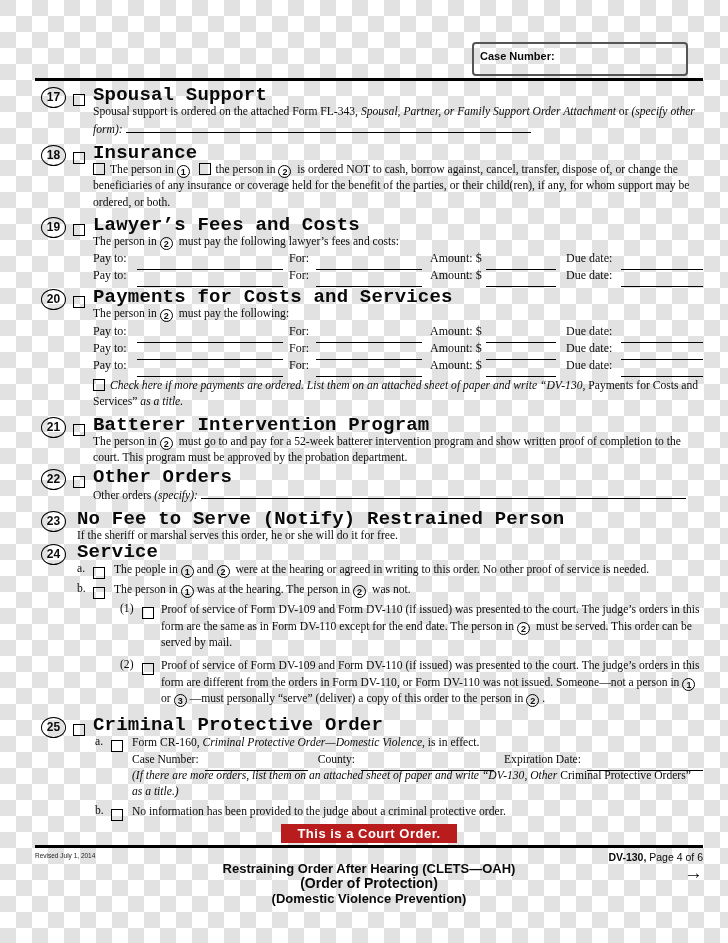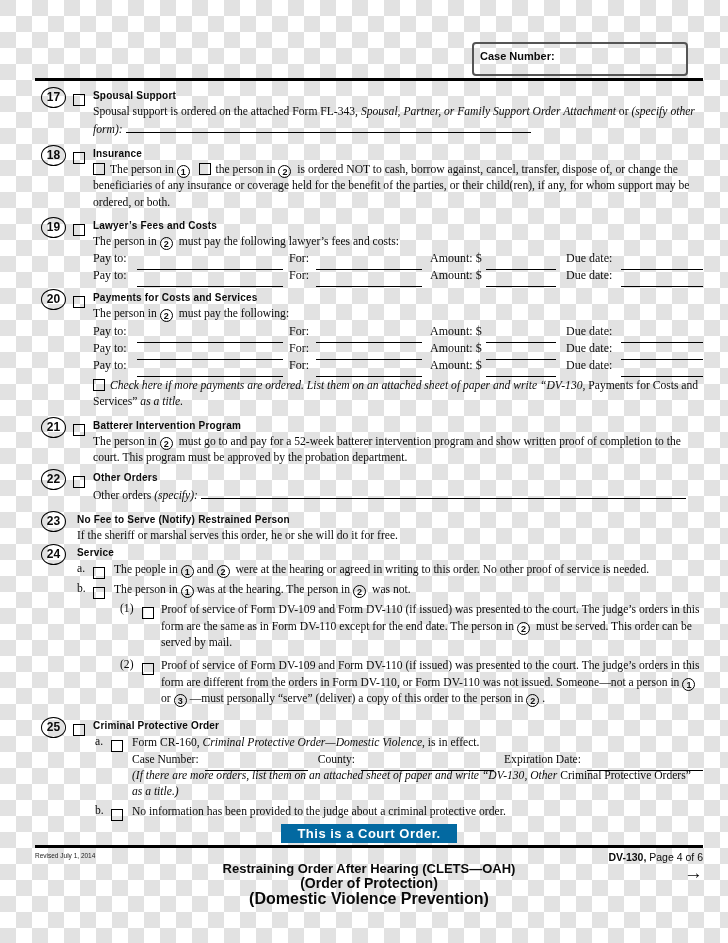--- a/index.html
+++ b/index.html
@@ -29,21 +29,21 @@
     border:1.6px solid #000; border-radius:50%;
     font-family:"Liberation Sans", sans-serif; font-weight:bold; font-size:12px;
     text-align:center; line-height:19px;
   }
   .seccb{ position:absolute; left:38px; top:3px; }
   .cb{
     display:inline-block; width:12px; height:12px;
     border:1.4px solid #000; vertical-align:-2px; background:transparent;
   }
   h2{
-    font-family:Liberation Sans, sans-serif; font-weight:bold; font-size:10px;
+    font-family:Liberation Mono, monospace; font-weight:bold; font-size:19px;
     line-height:17px; letter-spacing:.2px;
   }
   p{ font-size:11.6px; line-height:16.4px; }
   .it{ font-style:italic; }
   .circ{
     display:inline-block; width:13px; height:13px; margin:0 3px;
     border:1.2px solid #000; border-radius:50%;
     font-family:"Liberation Sans", sans-serif; font-weight:bold; font-size:9px;
     text-align:center; line-height:12.5px; vertical-align:-2px;
   }
@@ -67,32 +67,32 @@
   .sub .scb{ position:absolute; left:0px; top:1px; }
   .sub2{ position:relative; margin-left:27px; padding-left:31px; }
   .sub2 .tag{ position:absolute; left:0; top:0; font-size:11.6px; }
   .sub2 .scb{ position:absolute; left:22px; top:1px; }
 
   .fieldrow{ display:flex; align-items:flex-end; font-size:11.6px; line-height:17px; padding-left:19px; }
 
   
   .barwrap{ text-align:center; margin-top:4px; }
   .courtbar{
-    display:inline-block; background:#0369a1; color:#fff;
+    display:inline-block; background:#b91c1c; color:#fff;
     font-family:"Liberation Sans", sans-serif; font-weight:bold; font-size:13px;
     padding:2px 16px; letter-spacing:.5px;
   }
   
   .footline{ border-top:3px solid #000; margin-top:2px; }
   .footer{ position:relative; padding-top:13px; }
   .foot-rev{ position:absolute; left:0; top:4px; font-family:"Liberation Sans", sans-serif; font-size:6.5px; color:#222; }
   .foot-center{ text-align:center; font-family:"Liberation Sans", sans-serif; font-weight:bold; }
   .foot-center .t1{ font-size:13px; line-height:15px; }
   .foot-center .t2{ font-size:14px; line-height:15px; }
-  .foot-center .t3{ font-size:16px; line-height:15px; }
+  .foot-center .t3{ font-size:13px; line-height:15px; }
   .foot-right{ position:absolute; right:0; top:3px; text-align:right; font-family:"Liberation Sans", sans-serif; font-size:10.5px; }
   .foot-right b{ font-weight:bold; }
   .arrow{ display:block; font-size:19px; font-weight:bold; line-height:16px; margin-top:2px; }
 </style>
 </head>
 <body>
 
 <div class="doc">
 
   <div class="casebox">

